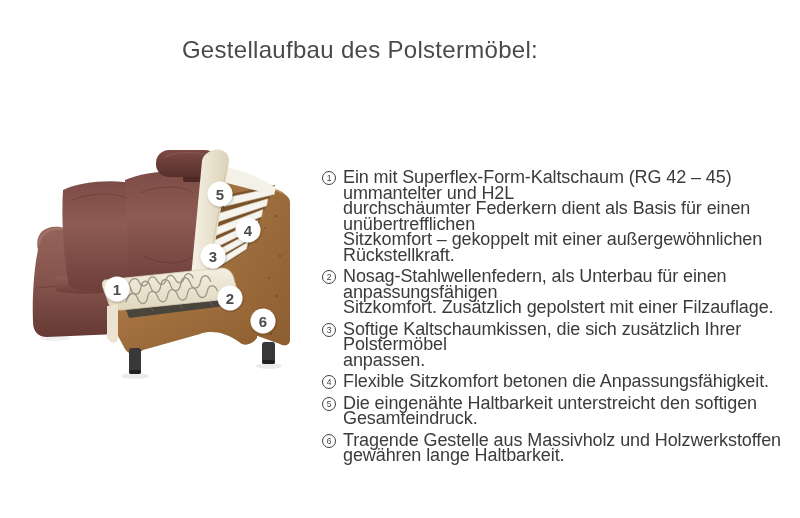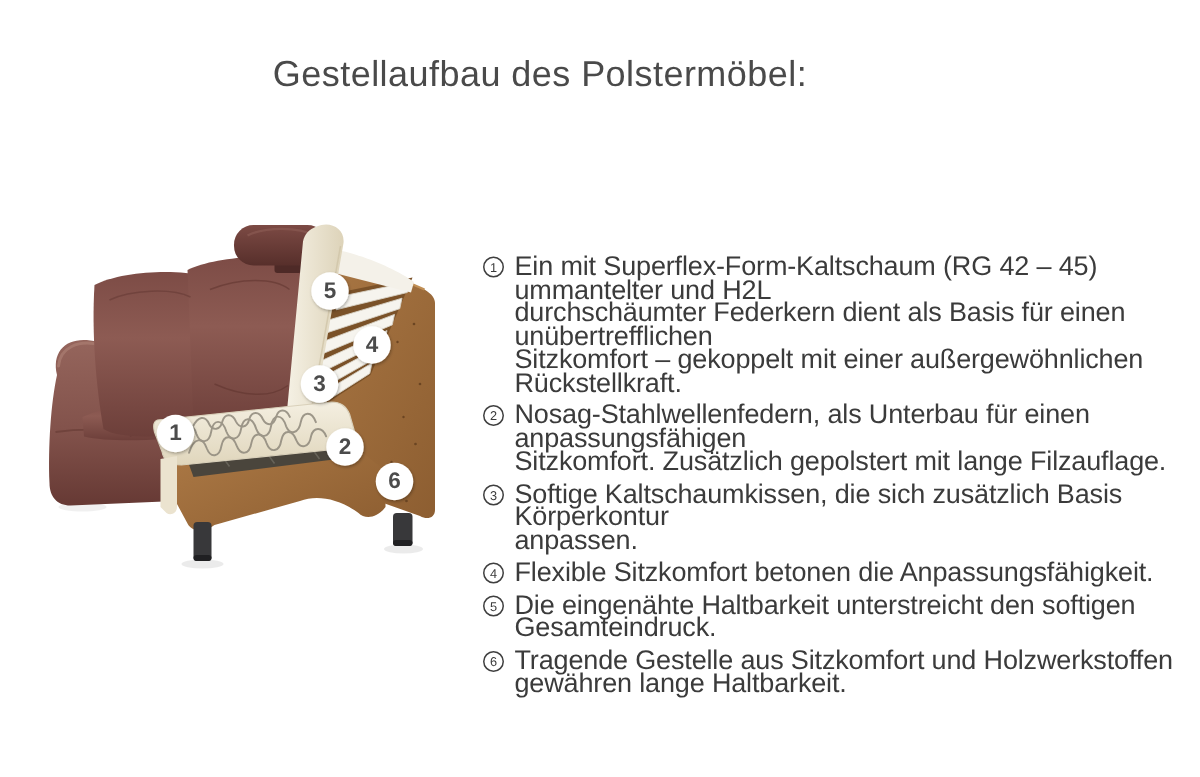--- a/index.html
+++ b/index.html
@@ -191,33 +191,33 @@
 <div class="legend">
   <div class="legend-item">
     <span class="legend-num">1</span>
     <div class="legend-txt">Ein mit Superflex-Form-Kaltschaum (RG 42 – 45) ummantelter und H2L
 durchschäumter Federkern dient als Basis für einen unübertrefflichen
 Sitzkomfort – gekoppelt mit einer außergewöhnlichen Rückstellkraft.</div>
   </div>
   <div class="legend-item">
     <span class="legend-num">2</span>
     <div class="legend-txt">Nosag-Stahlwellenfedern, als Unterbau für einen anpassungsfähigen
-Sitzkomfort. Zusätzlich gepolstert mit lange Filzauflage.</div>
+Sitzkomfort. Zusätzlich gepolstert mit einer Filzauflage.</div>
   </div>
   <div class="legend-item">
     <span class="legend-num">3</span>
-    <div class="legend-txt">Softige Kaltschaumkissen, die sich zusätzlich Basis Körperkontur
+    <div class="legend-txt">Softige Kaltschaumkissen, die sich zusätzlich Ihrer Polstermöbel
 anpassen.</div>
   </div>
   <div class="legend-item">
     <span class="legend-num">4</span>
     <div class="legend-txt">Flexible Sitzkomfort betonen die Anpassungsfähigkeit.</div>
   </div>
   <div class="legend-item">
     <span class="legend-num">5</span>
     <div class="legend-txt">Die eingenähte Haltbarkeit unterstreicht den softigen Gesamteindruck.</div>
   </div>
   <div class="legend-item">
     <span class="legend-num">6</span>
-    <div class="legend-txt">Tragende Gestelle aus Sitzkomfort und Holzwerkstoffen
+    <div class="legend-txt">Tragende Gestelle aus Massivholz und Holzwerkstoffen
 gewähren lange Haltbarkeit.</div>
   </div>
 </div>
 
 </body></html>

